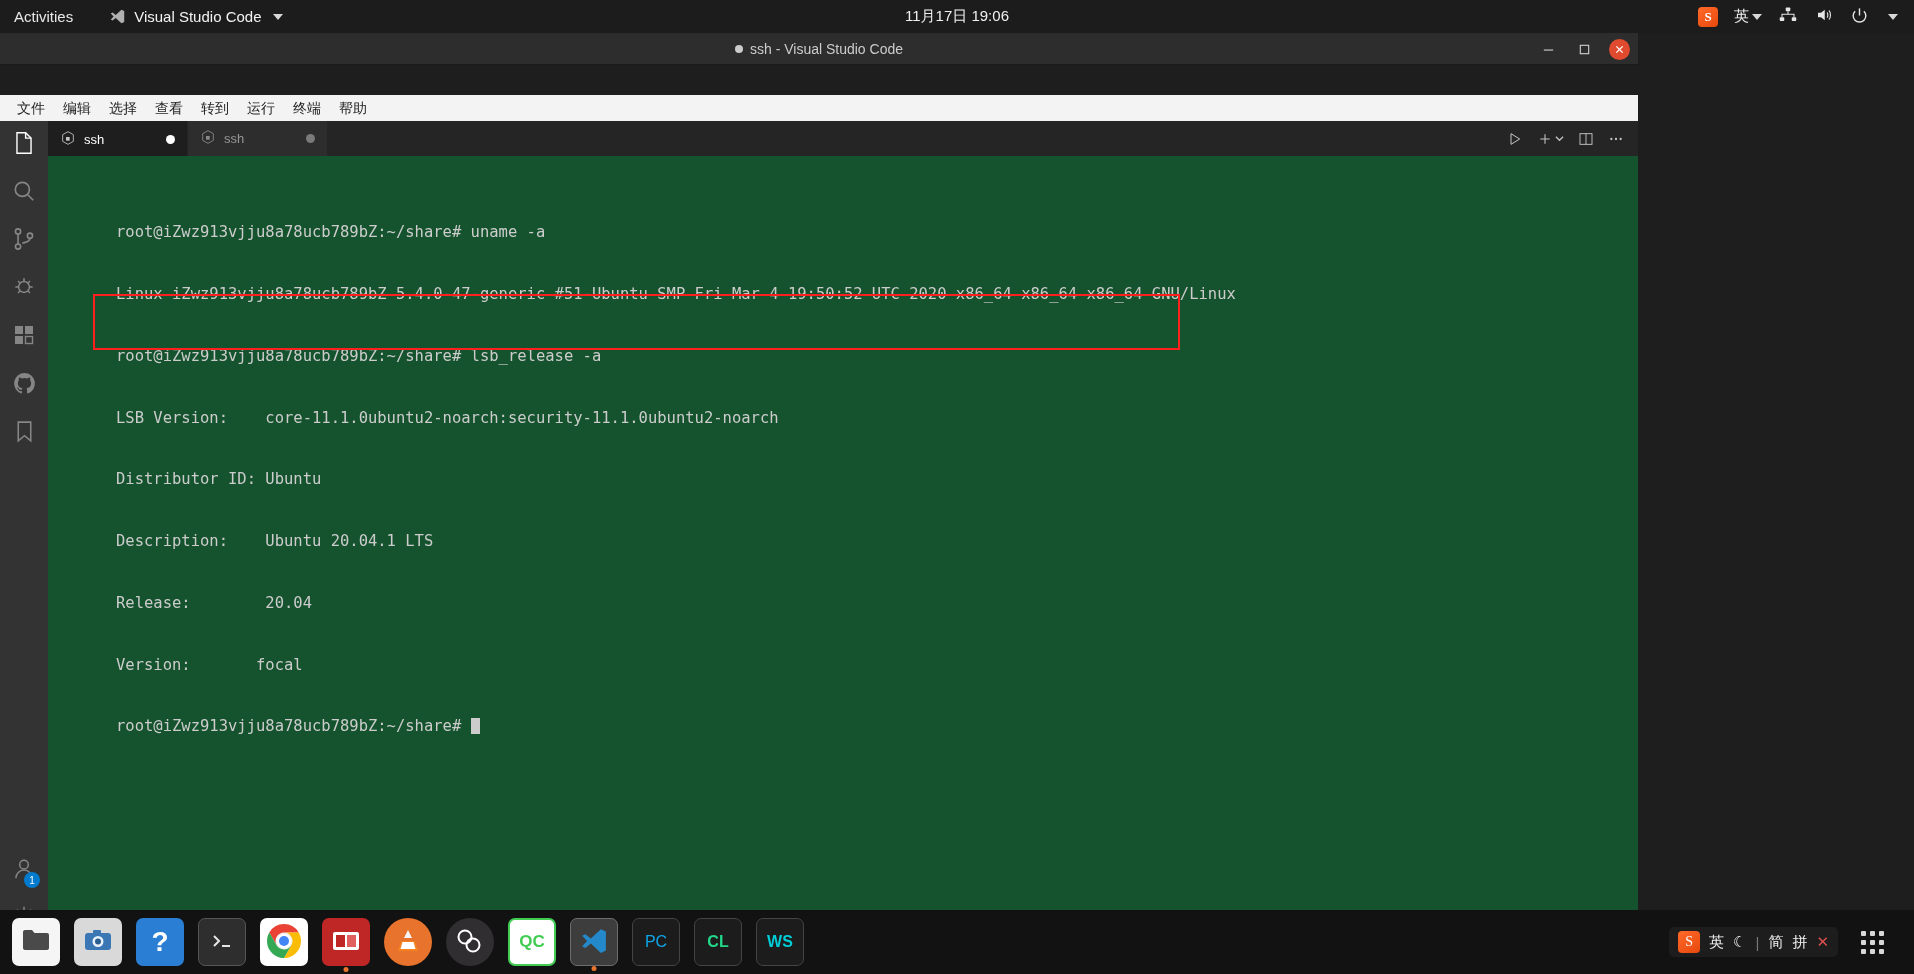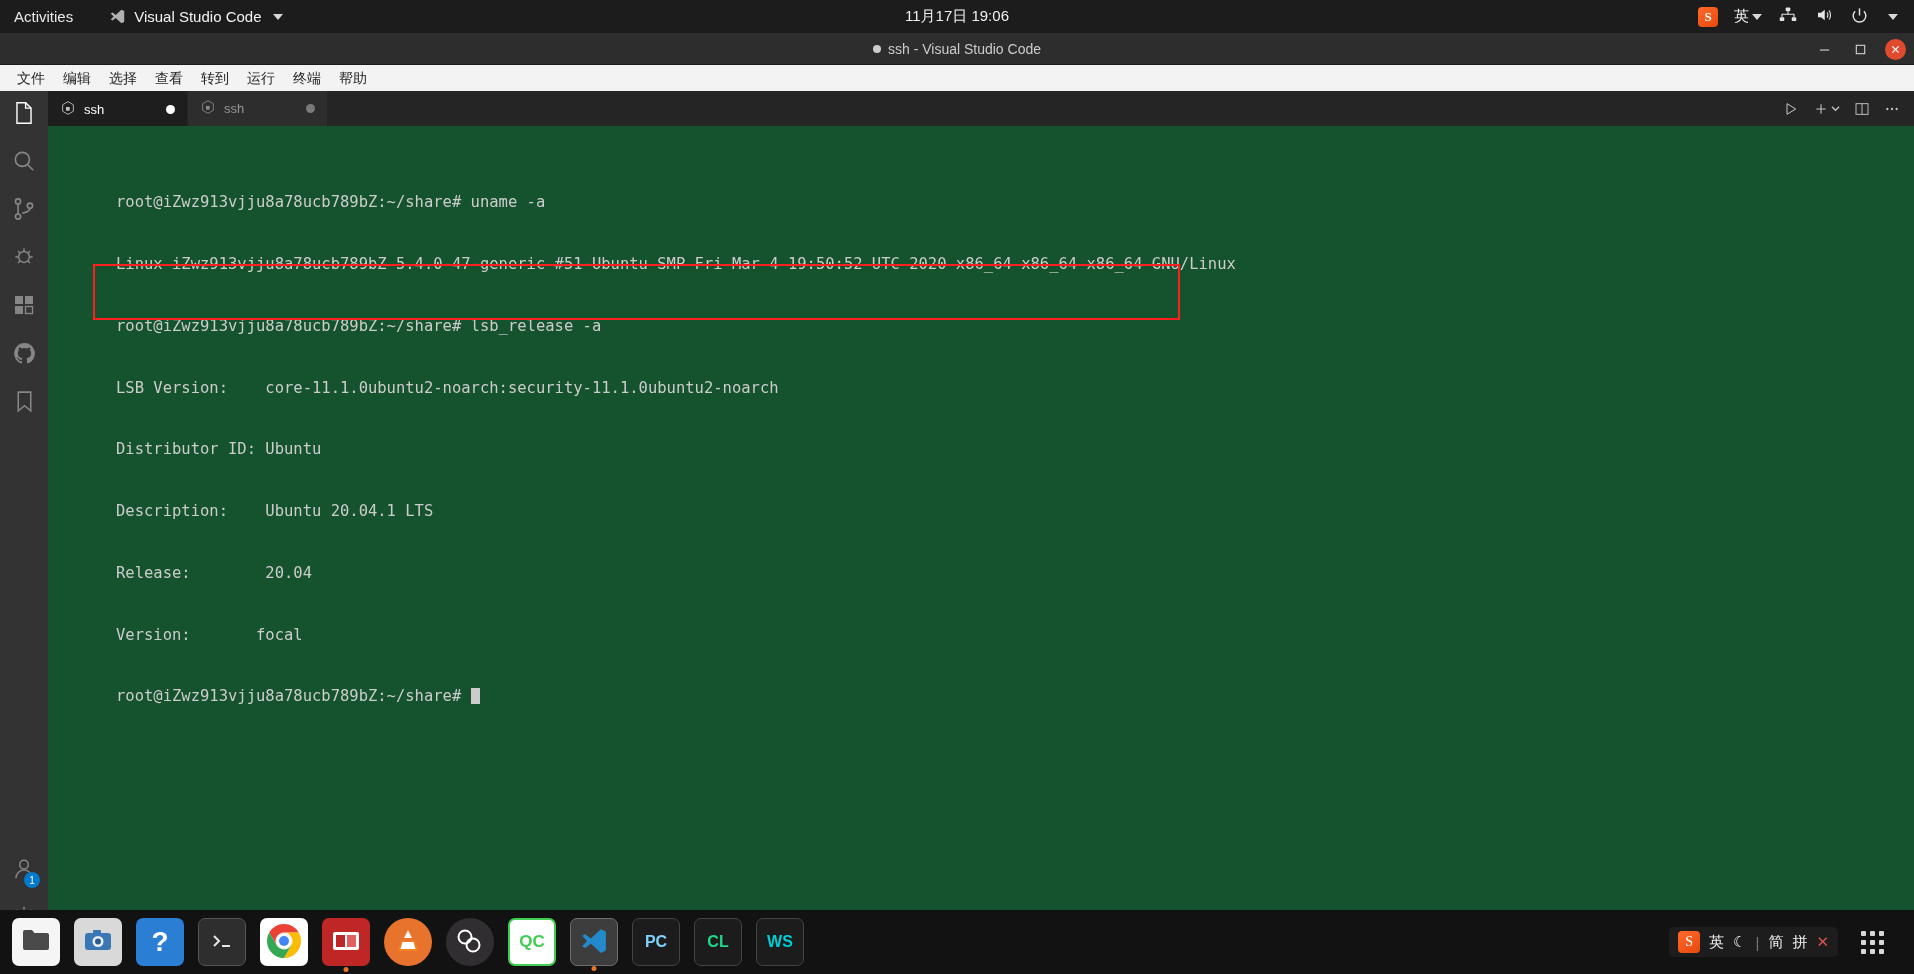--- a/index.html
+++ b/index.html
@@ -44,21 +44,21 @@
     width: 20px; height: 20px; border-radius: 4px;
     background: linear-gradient(145deg,#ff6a2b,#e8480c);
     color: #fff; font-size: 13px; font-weight: bold;
     display: flex; align-items: center; justify-content: center;
     font-family: "Liberation Serif", serif;
   }
   .tray-lang { font-size: 15px; color: #f0f0f0; display: flex; align-items: center; }
 
   
   #vscode-window {
-    position: absolute; top: 33px; left: 0; width: 1914px; height: 910px;
+    position: absolute; top: 33px; left: 0; width: 1638px; height: 910px;
     background: #1e1e1e; display: flex; flex-direction: column;
   }
   #title-bar {
     height: 32px; background: #2d2d2d; color: #cccccc;
     display: flex; align-items: center; justify-content: center;
     position: relative; font-size: 14px; flex: 0 0 32px;
     border-bottom: 1px solid #1b1b1b;
   }
   #title-bar .title-text { display: flex; align-items: center; gap: 7px; }
   .dirty-dot-title { width: 8px; height: 8px; border-radius: 50%; background: #cccccc; display:inline-block; }
@@ -72,21 +72,21 @@
   }
   .win-close-circle {
     width: 21px; height: 21px; border-radius: 50%; background: #e04b2f;
     display: flex; align-items: center; justify-content: center; color: #fff;
   }
 
   
   #menu-bar {
     height: 26px; background: #f3f3f3; color: #1f1f1f;
     display: flex; align-items: center; padding-left: 8px;
-    font-size: 14px; flex: 0 0 26px;
+    font-size: 14px; flex: 0 0 26px; margin-top: 30px;
   }
   #menu-bar .menu-item { padding: 0 9px; line-height: 26px; }
 
   
   #vs-body { flex: 1; display: flex; min-height: 0; }
 
   #activity-bar {
     width: 48px; background: #333333; display: flex; flex-direction: column;
     align-items: center; flex: 0 0 48px;
   }
@@ -574,21 +574,21 @@
   <div class="dock-icon" style="background:#3d3d3d;border:1px solid #6d6d6d;">
     <span>
       <svg width="30" height="30" viewBox="0 0 24 24">
         <path d="M17.5 2.5L9.5 10L5 6.5L2.5 7.8L6.5 12L2.5 16.2L5 17.5L9.5 14L17.5 21.5L21.5 19.6V4.4L17.5 2.5Z" fill="#2489ca"></path>
       </svg>
     </span>
     <span class="run-dot"></span>
   </div>
 
   <div class="dock-icon" style="background:#1c1c1c;border:1px solid #444;">
-    <span style="color:#7dd3fc;font-size:16px;font-weight:bold;">PC</span>
+    <span style="color:#0ea5e9;font-size:16px;font-weight:normal;">PC</span>
   </div>
 
   <div class="dock-icon" style="background:#1c1c1c;border:1px solid #444;">
     <span style="color:#21d789;font-size:16px;font-weight:bold;">CL</span>
   </div>
 
   <div class="dock-icon" style="background:#1c1c1c;border:1px solid #444;">
     <span style="color:#00cdd7;font-size:16px;font-weight:bold;">WS</span>
   </div>
 

